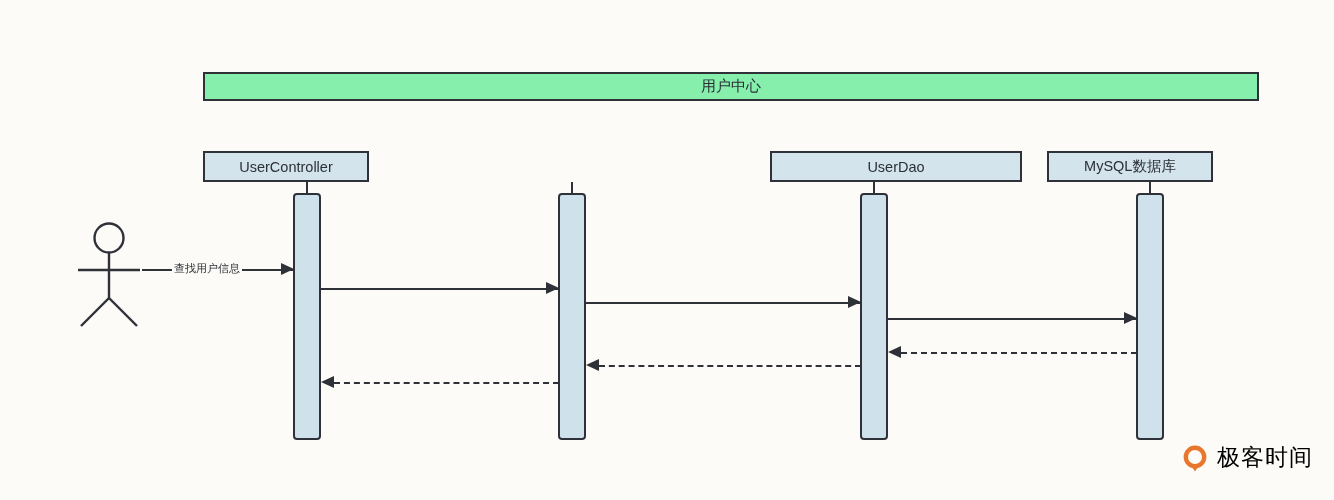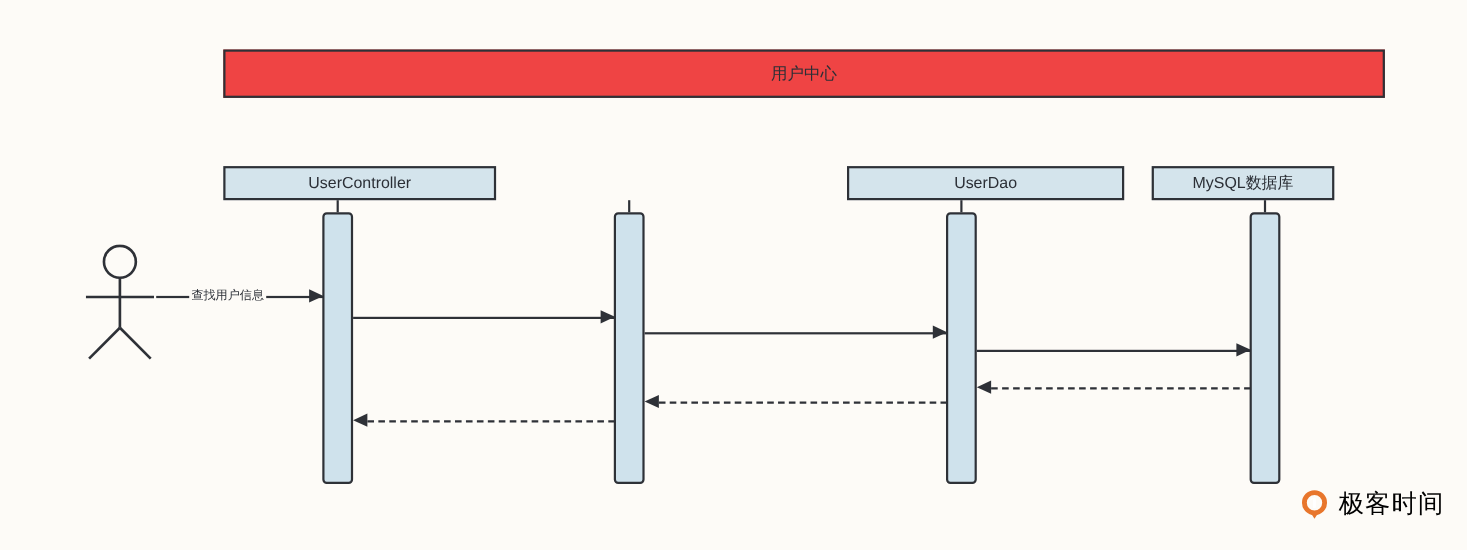--- a/index.html
+++ b/index.html
@@ -16,24 +16,24 @@
   #canvas {
     position: relative;
     width: 1334px;
     height: 500px;
   }
 
   
   .frame-bar {
     position: absolute;
     left: 203px;
-    top: 45px;
+    top: 72px;
     width: 1056px;
-    height: 44px;
-    background: #ef4444;
+    height: 29px;
+    background: #86efac;
     border: 2px solid #2e3137;
     box-sizing: border-box;
     display: flex;
     align-items: center;
     justify-content: center;
     font-size: 15px;
     color: #2b2f36;
   }
 
   
@@ -141,21 +141,21 @@
   <div class="actor">
     <svg width="64" height="106" viewBox="0 0 64 106">
       <circle cx="31" cy="16" r="14.5" fill="none" stroke="#2e3137" stroke-width="2.4"></circle>
       <line x1="31" y1="31" x2="31" y2="76" stroke="#2e3137" stroke-width="2.4"></line>
       <line x1="0" y1="48" x2="62" y2="48" stroke="#2e3137" stroke-width="2.4"></line>
       <line x1="31" y1="76" x2="3" y2="104" stroke="#2e3137" stroke-width="2.4"></line>
       <line x1="31" y1="76" x2="59" y2="104" stroke="#2e3137" stroke-width="2.4"></line>
     </svg>
   </div>
 
-  <div class="participant" style="left:203px; width:248px;">
+  <div class="participant" style="left:203px; width:166px;">
     <span>UserController</span>
   </div>
   <div class="lifeline" style="left:306px;"></div>
   <div class="activation" style="left:293px;"></div>
 
   <div class="lifeline" style="left:571px;"></div>
   <div class="activation" style="left:558px;"></div>
 
   <div class="participant" style="left:770px; width:252px;">
     <span>UserDao</span>

